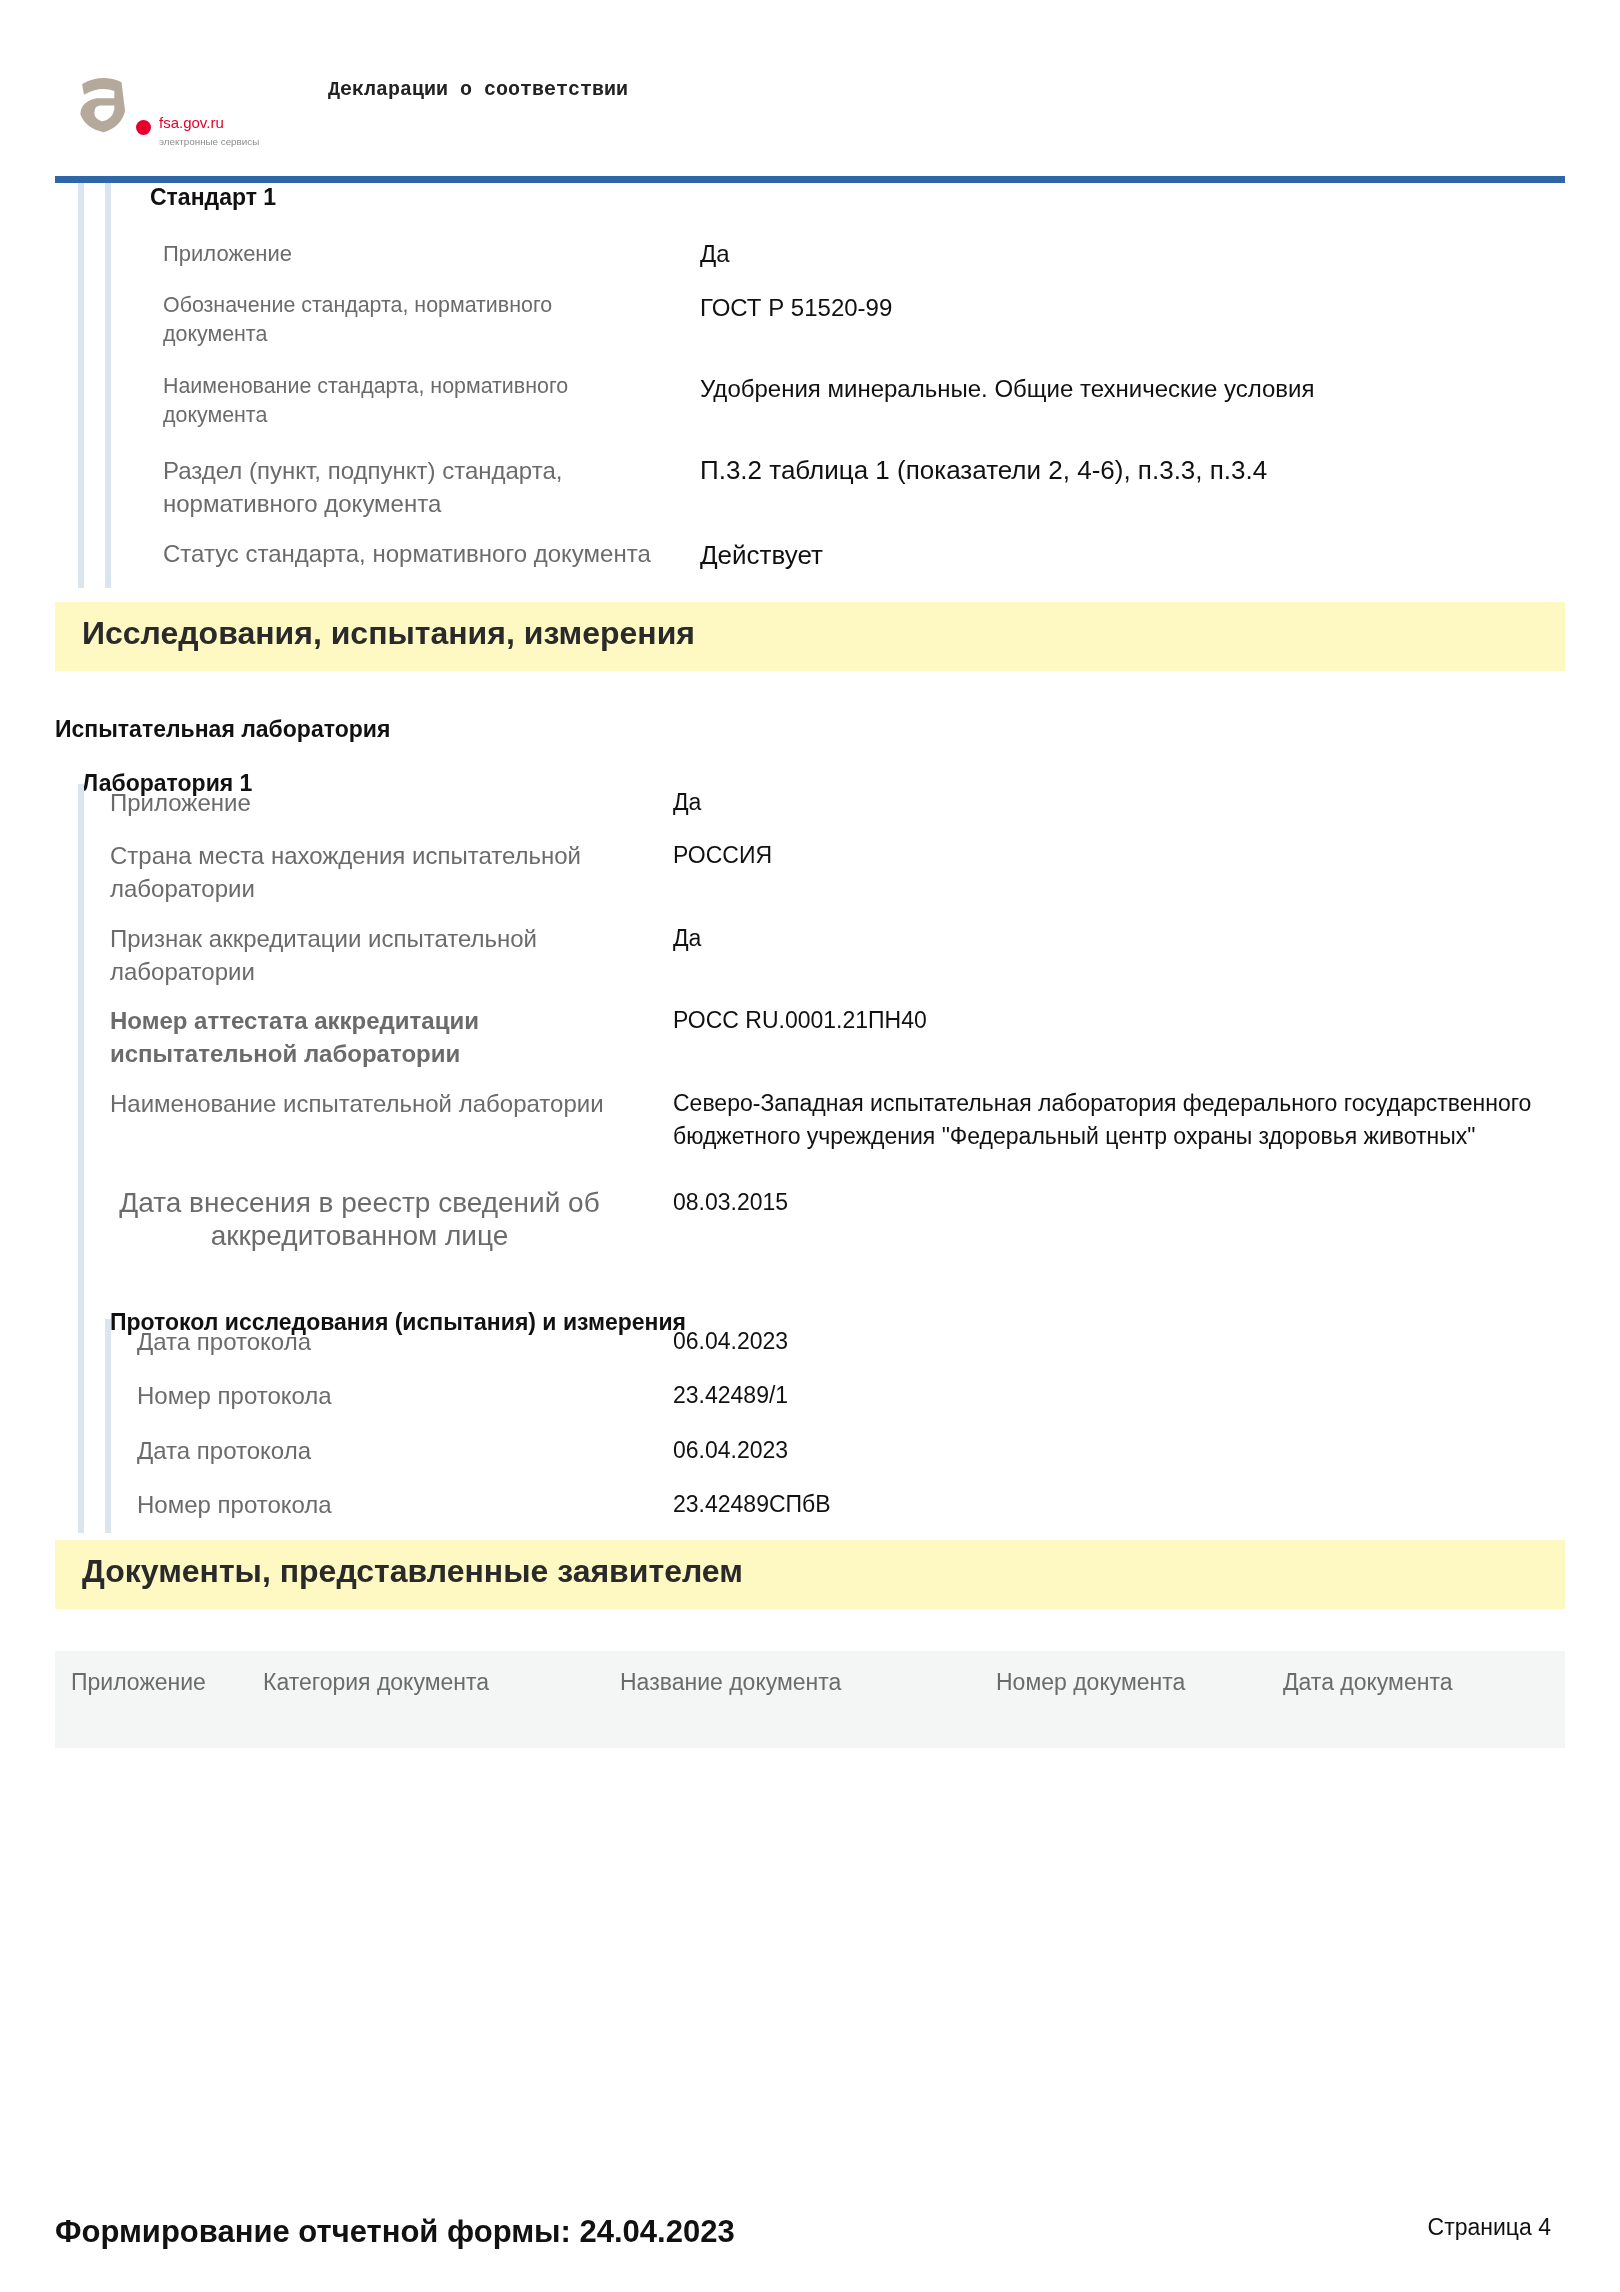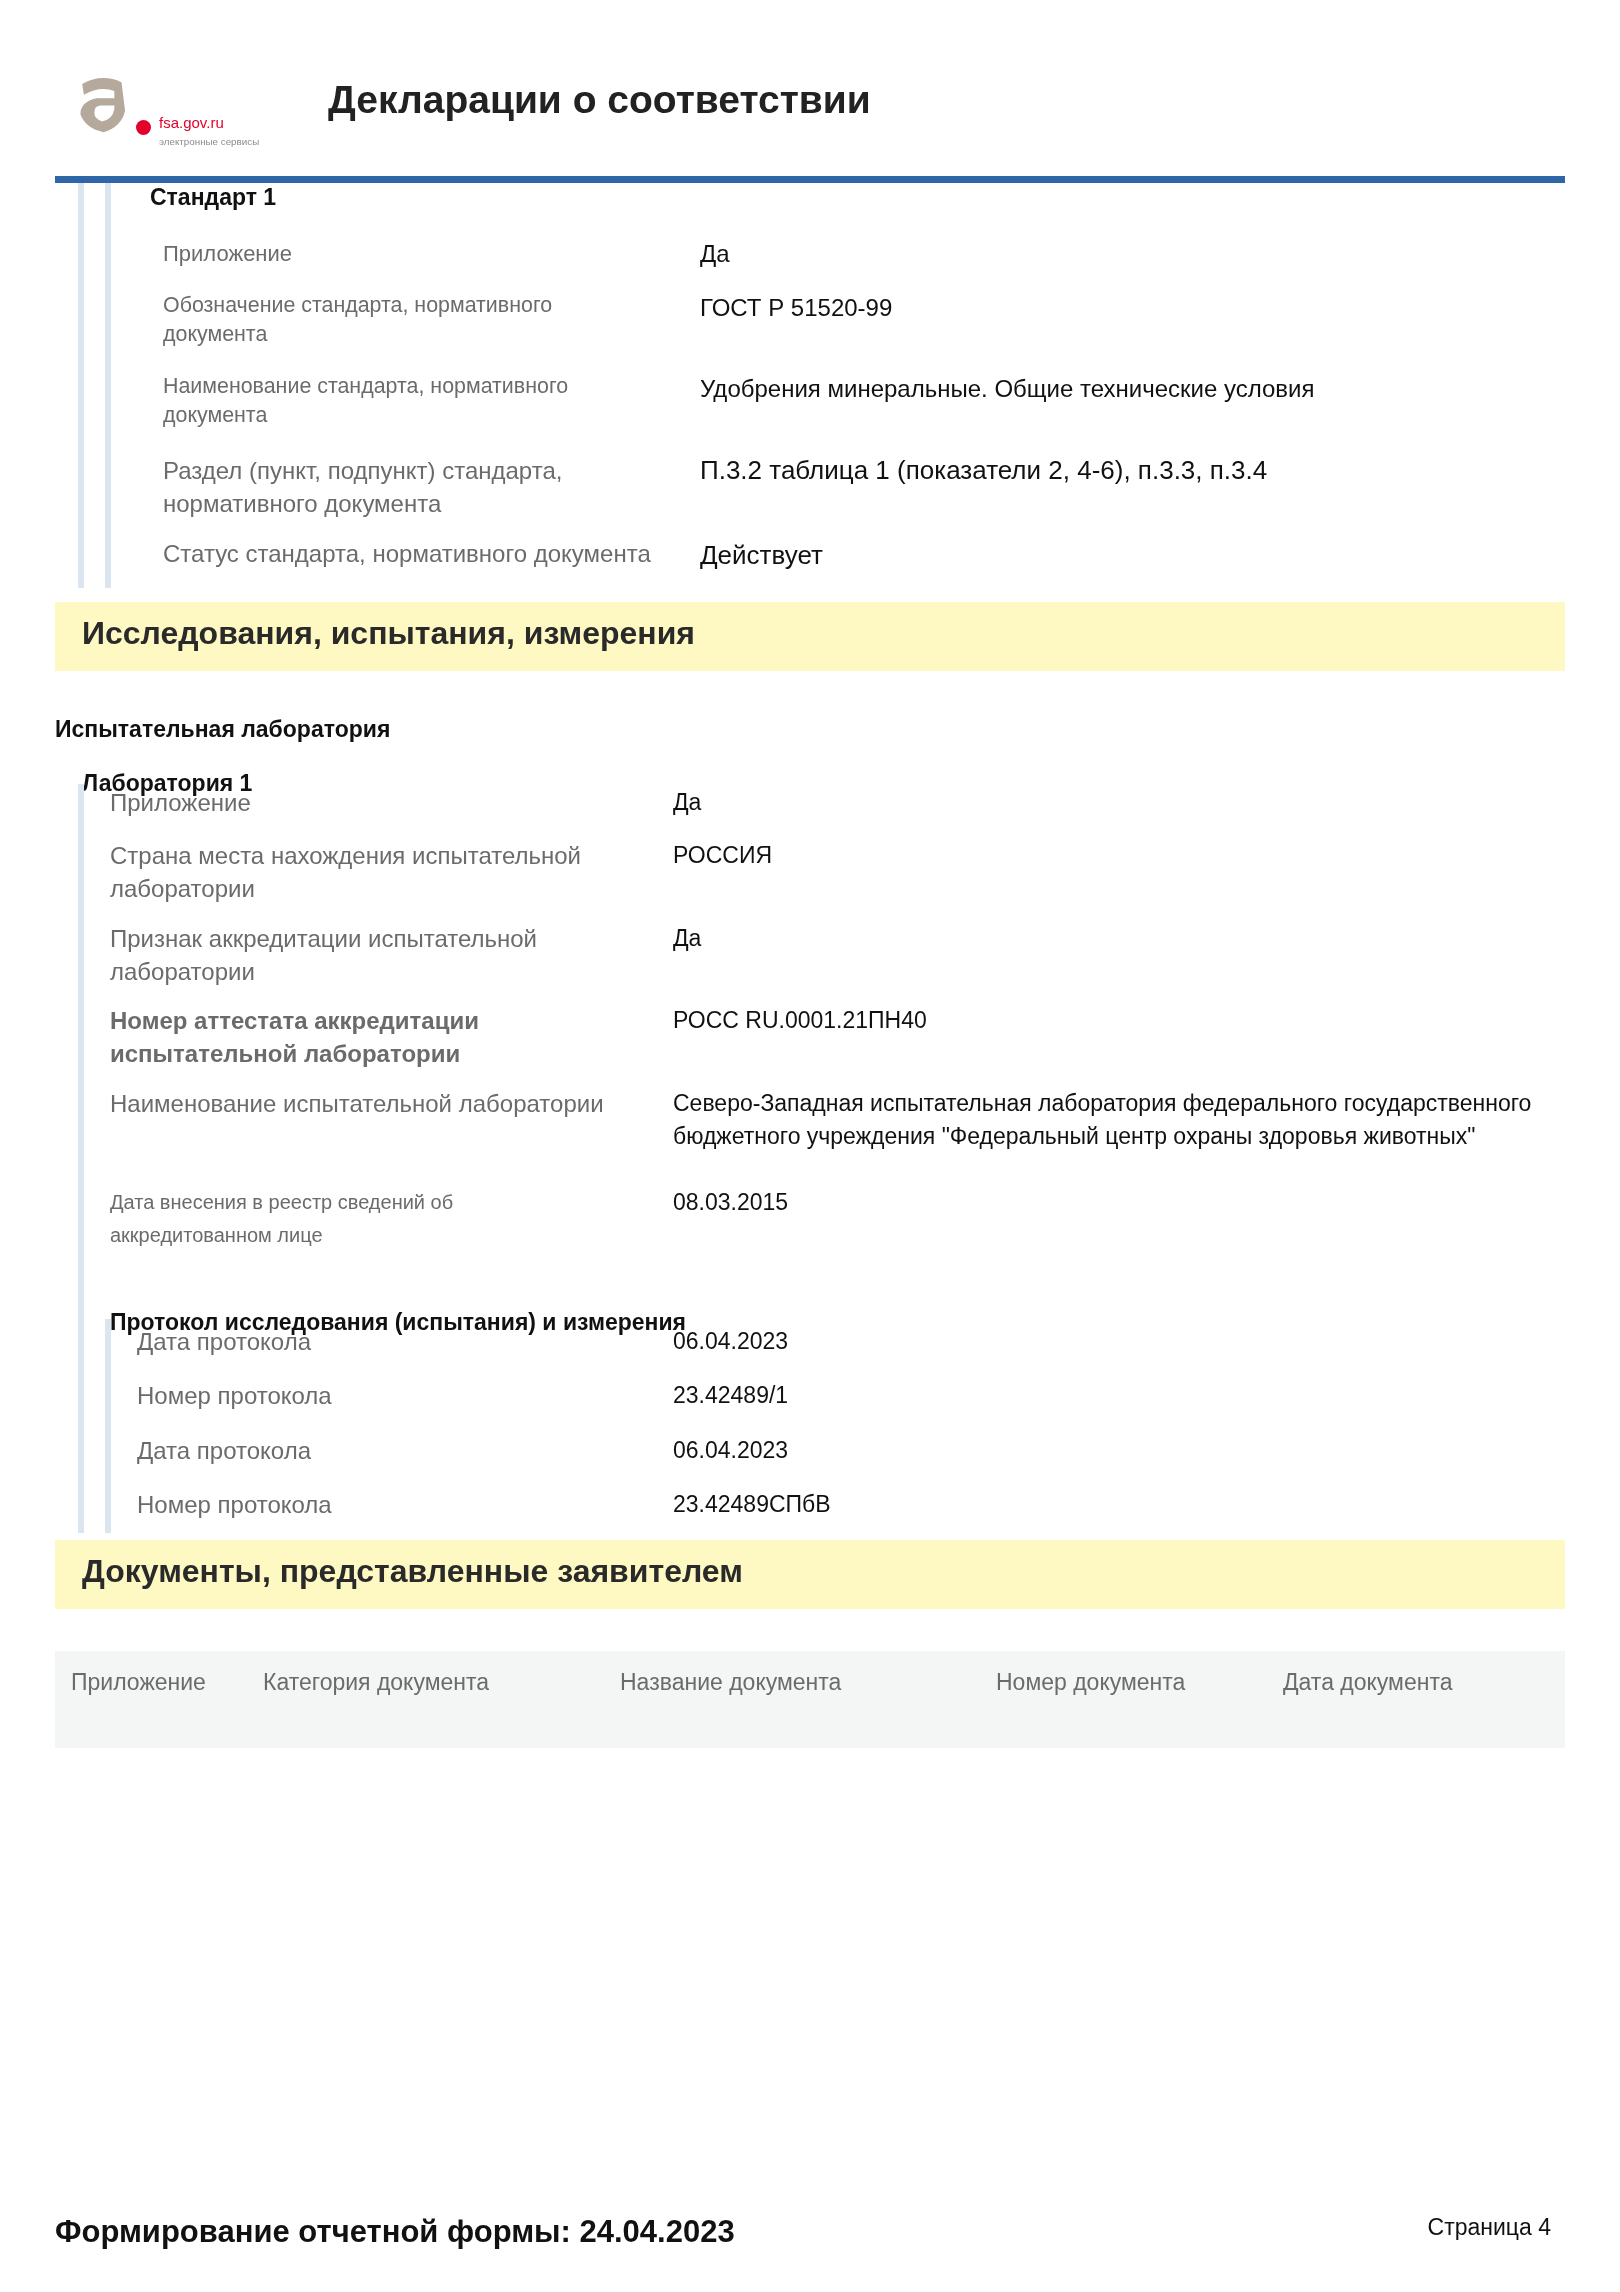--- a/index.html
+++ b/index.html
@@ -4,21 +4,21 @@
 <style>
   html, body { margin: 0; padding: 0; background: #ffffff; }
   body { width: 1621px; height: 2293px; position: relative; overflow: hidden;
          font-family: "Liberation Sans", sans-serif; color: #111; }
   
   .logo { position: absolute; left: 75px; top: 75px; width: 196px; height: 73px; }
   .logo-mark { position: absolute; left: 0; top: 0; width: 59px; height: 59px; }
   .logo-dot { position: absolute; left: 61px; top: 45px; width: 15px; height: 15px; border-radius: 50%; background: #e4002b; }
   .logo-domain { position: absolute; left: 84px; top: 39px; font-size: 15px; color: #e4002b; letter-spacing: 0px; }
   .logo-sub { position: absolute; left: 84px; top: 61px; font-size: 9.8px; color: #8c8c8c; }
-  .page-title { position: absolute; left: 328px; top: 78px; font-size: 39px; font-weight: bold; color: #222; }
+  .page-title { position: absolute; left: 328px; top: 78px; font-size: 20px; font-weight: bold; color: #222; font-family: Liberation Mono, monospace; }
   .top-rule { position: absolute; left: 55px; top: 176px; width: 1510px; height: 7.1px; background: #2e66a8; }
   
   .vbar { position: absolute; width: 6.2px; background: #dbe5f0; }
   
   .group-title { position: absolute; font-size: 23px; font-weight: bold; color: #111; white-space: nowrap; }
   .sub-title { position: absolute; font-size: 23px; font-weight: bold; color: #111; white-space: nowrap; margin-top: 28px; }
   .section-band { position: absolute; left: 55px; width: 1510px; height: 69px; background: #fef9c3; }
   .section-band .txt { position: absolute; left: 27px; top: 12.5px; font-size: 32px; font-weight: bold; color: #2a2a2a; white-space: nowrap; }
   
   .lbl { position: absolute; font-size: 22px; color: #6b6b6b; line-height: 33px; }
@@ -92,21 +92,21 @@
 </div>
 <div>
   <div class="lbl" style="left:110px; top:1004px; width:561px; font-size:24px;font-weight:bold;">Номер аттестата аккредитации испытательной лаборатории</div>
   <div class="val sm" style="left:673px; top:1004px;">РОСС RU.0001.21ПН40</div>
 </div>
 <div>
   <div class="lbl" style="left:110px; top:1087px; white-space:nowrap; font-size:24px;">Наименование испытательной лаборатории</div>
   <div class="val sm" style="left:673px; top:1087px; width:882px;">Северо-Западная испытательная лаборатория федерального государственного бюджетного учреждения "Федеральный центр охраны здоровья животных"</div>
 </div>
 <div>
-  <div class="lbl" style="left:110px; top:1186px; width:499px; font-size:20px;">Дата внесения в реестр сведений об аккредитованном лице</div>
+  <div class="lbl" style="left:110px; top:1186px; width:499px; font-size:28px;text-align:center;">Дата внесения в реестр сведений об аккредитованном лице</div>
   <div class="val sm" style="left:673px; top:1186px;">08.03.2015</div>
 </div>
 
 <div class="sub-title" style="left:110px; top:1281px;">Протокол исследования (испытания) и измерения</div>
 <div class="vbar" style="left:105px; top:1319px; height:214px;"></div>
 
 <div>
   <div class="lbl" style="left:137px; top:1325px; white-space:nowrap; font-size:24px;">Дата протокола</div>
   <div class="val sm" style="left:673px; top:1325px;">06.04.2023</div>
 </div>

